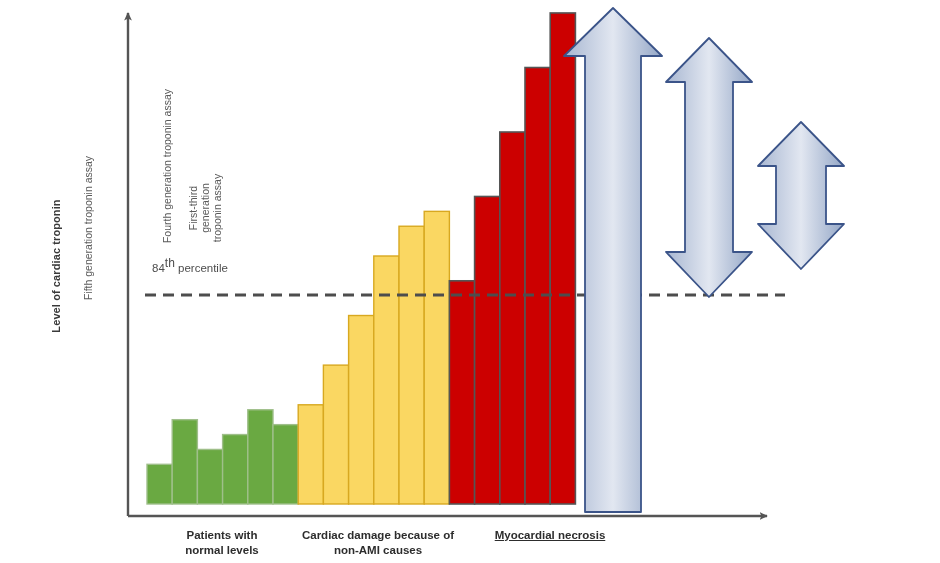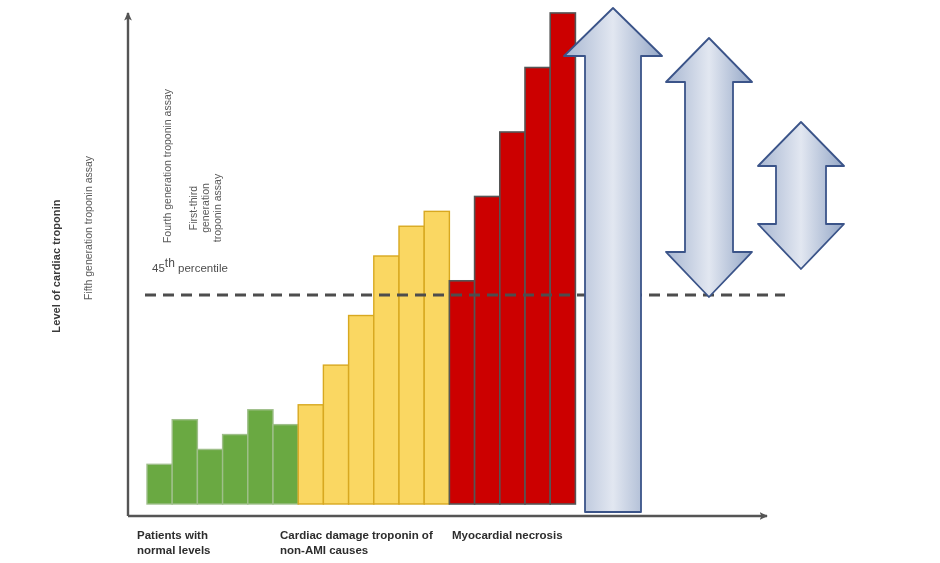--- a/index.html
+++ b/index.html
@@ -52,26 +52,27 @@
     line-height: 0;
   }
 
   
   .cat-label {
     position: absolute;
     top: 528px;
     font-size: 11.5px;
     font-weight: bold;
     color: #2d2d2d;
+    text-align: center;
     line-height: 15px;
     white-space: pre-line;
   }
   .cat-1 { left: 137px; width: 170px; }
   .cat-2 { left: 280px; width: 196px; }
-  .cat-3 { left: 452px; width: 196px; }
+  .cat-3 { left: 452px; width: 196px; text-decoration: underline; }
 
   
   .arrow-caption {
     position: absolute;
     font-size: 10.5px;
     color: #5a5a5a;
     white-space: pre-line;
     text-align: center;
     line-height: 12px;
     transform-origin: 50% 50%;
@@ -147,26 +148,26 @@
       <path d="M 709,38 L 752,82 L 733,82 L 733,252 L 752,252 L 709,297 L 666,252 L 685,252 L 685,82 L 666,82 Z" fill="url(#arrowGradV)" stroke="#3b5489" stroke-width="1.8" stroke-linejoin="round"></path>
     </g>
     <g>
       <path d="M 801,122 L 844,166 L 826,166 L 826,224 L 844,224 L 801,269 L 758,224 L 776,224 L 776,166 L 758,166 Z" fill="url(#arrowGradV)" stroke="#3b5489" stroke-width="1.8" stroke-linejoin="round"></path>
     </g>
   </svg>
 
   <div class="y-axis-title">Level of cardiac troponin</div>
 
   <div class="percentile-label">
-    <span>45</span><sup>th</sup><span> percentile</span>
+    <span>84</span><sup>th</sup><span> percentile</span>
   </div>
 
   <div class="cat-label cat-1">Patients with
 normal levels</div>
-  <div class="cat-label cat-2">Cardiac damage troponin of
+  <div class="cat-label cat-2">Cardiac damage because of
 non-AMI causes</div>
   <div class="cat-label cat-3">Myocardial necrosis</div>
 
   <div class="arrow-caption cap-fifth">Fifth generation troponin assay</div>
   <div class="arrow-caption cap-fourth">Fourth generation troponin assay</div>
   <div class="arrow-caption cap-first">First-third
 generation
 troponin assay</div>
 
 </div>

